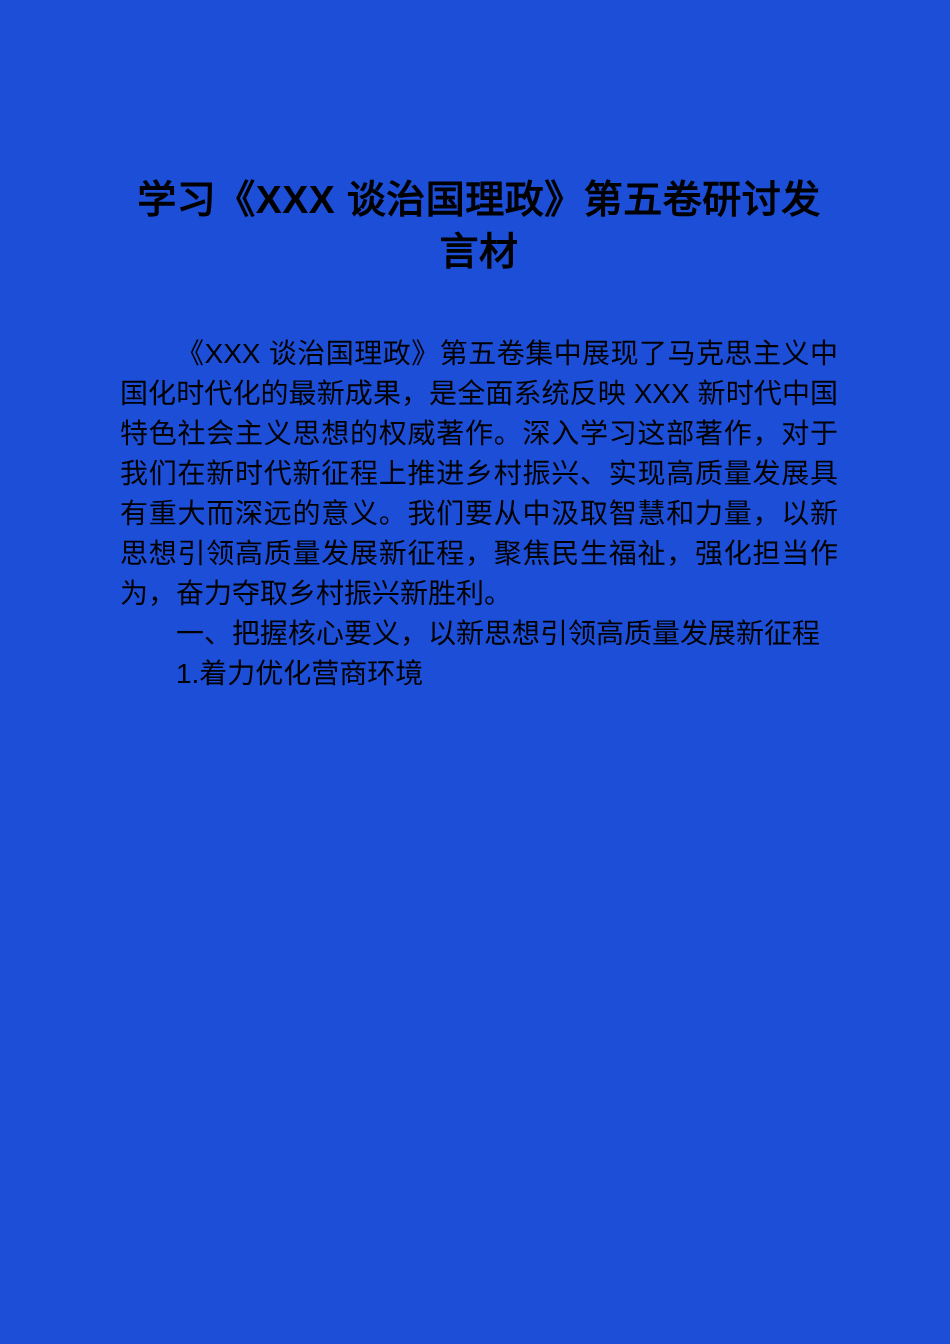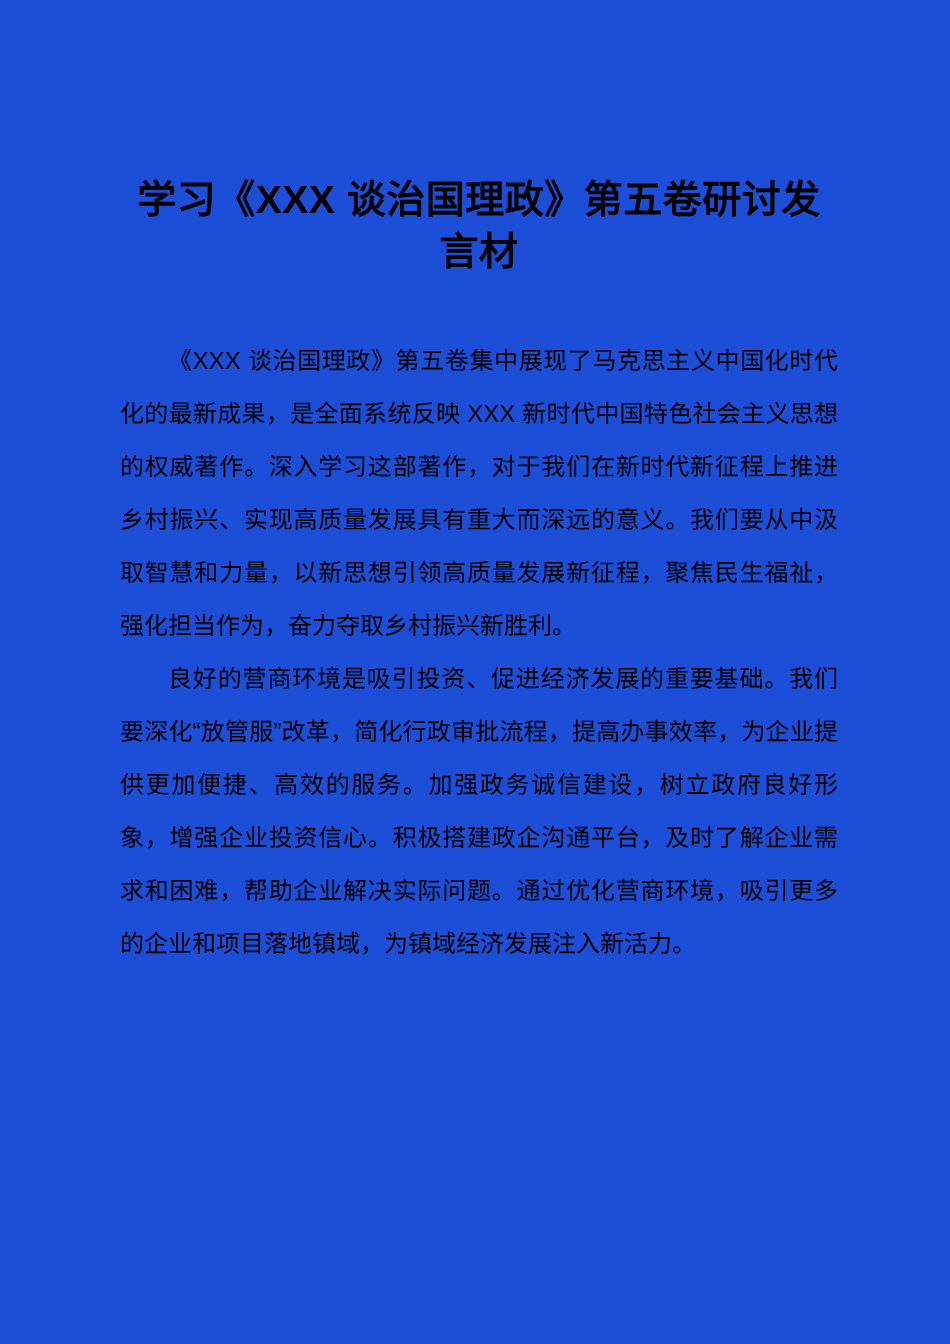--- a/index.html
+++ b/index.html
@@ -24,22 +24,22 @@
     font-weight: 700;
     line-height: 52px;
     text-align: center;
     letter-spacing: 0.5px;
   }
   .doc-title .title-line {
     display: block;
   }
   .doc-body {
     margin-top: 56px;
-    font-size: 24px;
-    line-height: 53px;
+    font-size: 28px;
+    line-height: 40px;
     text-align: justify;
     text-justify: inter-ideograph;
   }
   .doc-body p {
     margin: 0;
     padding: 0;
     text-indent: 2em;
   }
   .doc-body p.heading {
     text-align: left;
@@ -51,20 +51,21 @@
 <div class="page">
 
   <h1 class="doc-title">
     <span class="title-line">学习《XXX 谈治国理政》第五卷研讨发言材</span>
   </h1>
 
   <div class="doc-body">
 
     <p>《XXX 谈治国理政》第五卷集中展现了马克思主义中国化时代化的最新成果，是全面系统反映 XXX 新时代中国特色社会主义思想的权威著作。深入学习这部著作，对于我们在新时代新征程上推进乡村振兴、实现高质量发展具有重大而深远的意义。我们要从中汲取智慧和力量，以新思想引领高质量发展新征程，聚焦民生福祉，强化担当作为，奋力夺取乡村振兴新胜利。</p>
 
+    <p class="heading">一、把握核心要义，以新思想引领高质量发展新征程</p>
 
 
+    <p class="heading">1.着力优化营商环境</p>
 
-    <p>良好的营商环境是吸引投资、促进经济发展的重要基础。我们要深化“放管服”改革，简化行政审批流程，提高办事效率，为企业提供更加便捷、高效的服务。加强政务诚信建设，树立政府良好形象，增强企业投资信心。积极搭建政企沟通平台，及时了解企业需求和困难，帮助企业解决实际问题。通过优化营商环境，吸引更多的企业和项目落地镇域，为镇域经济发展注入新活力。</p>
 
   </div>
 
 </div>
 
 </body></html>

